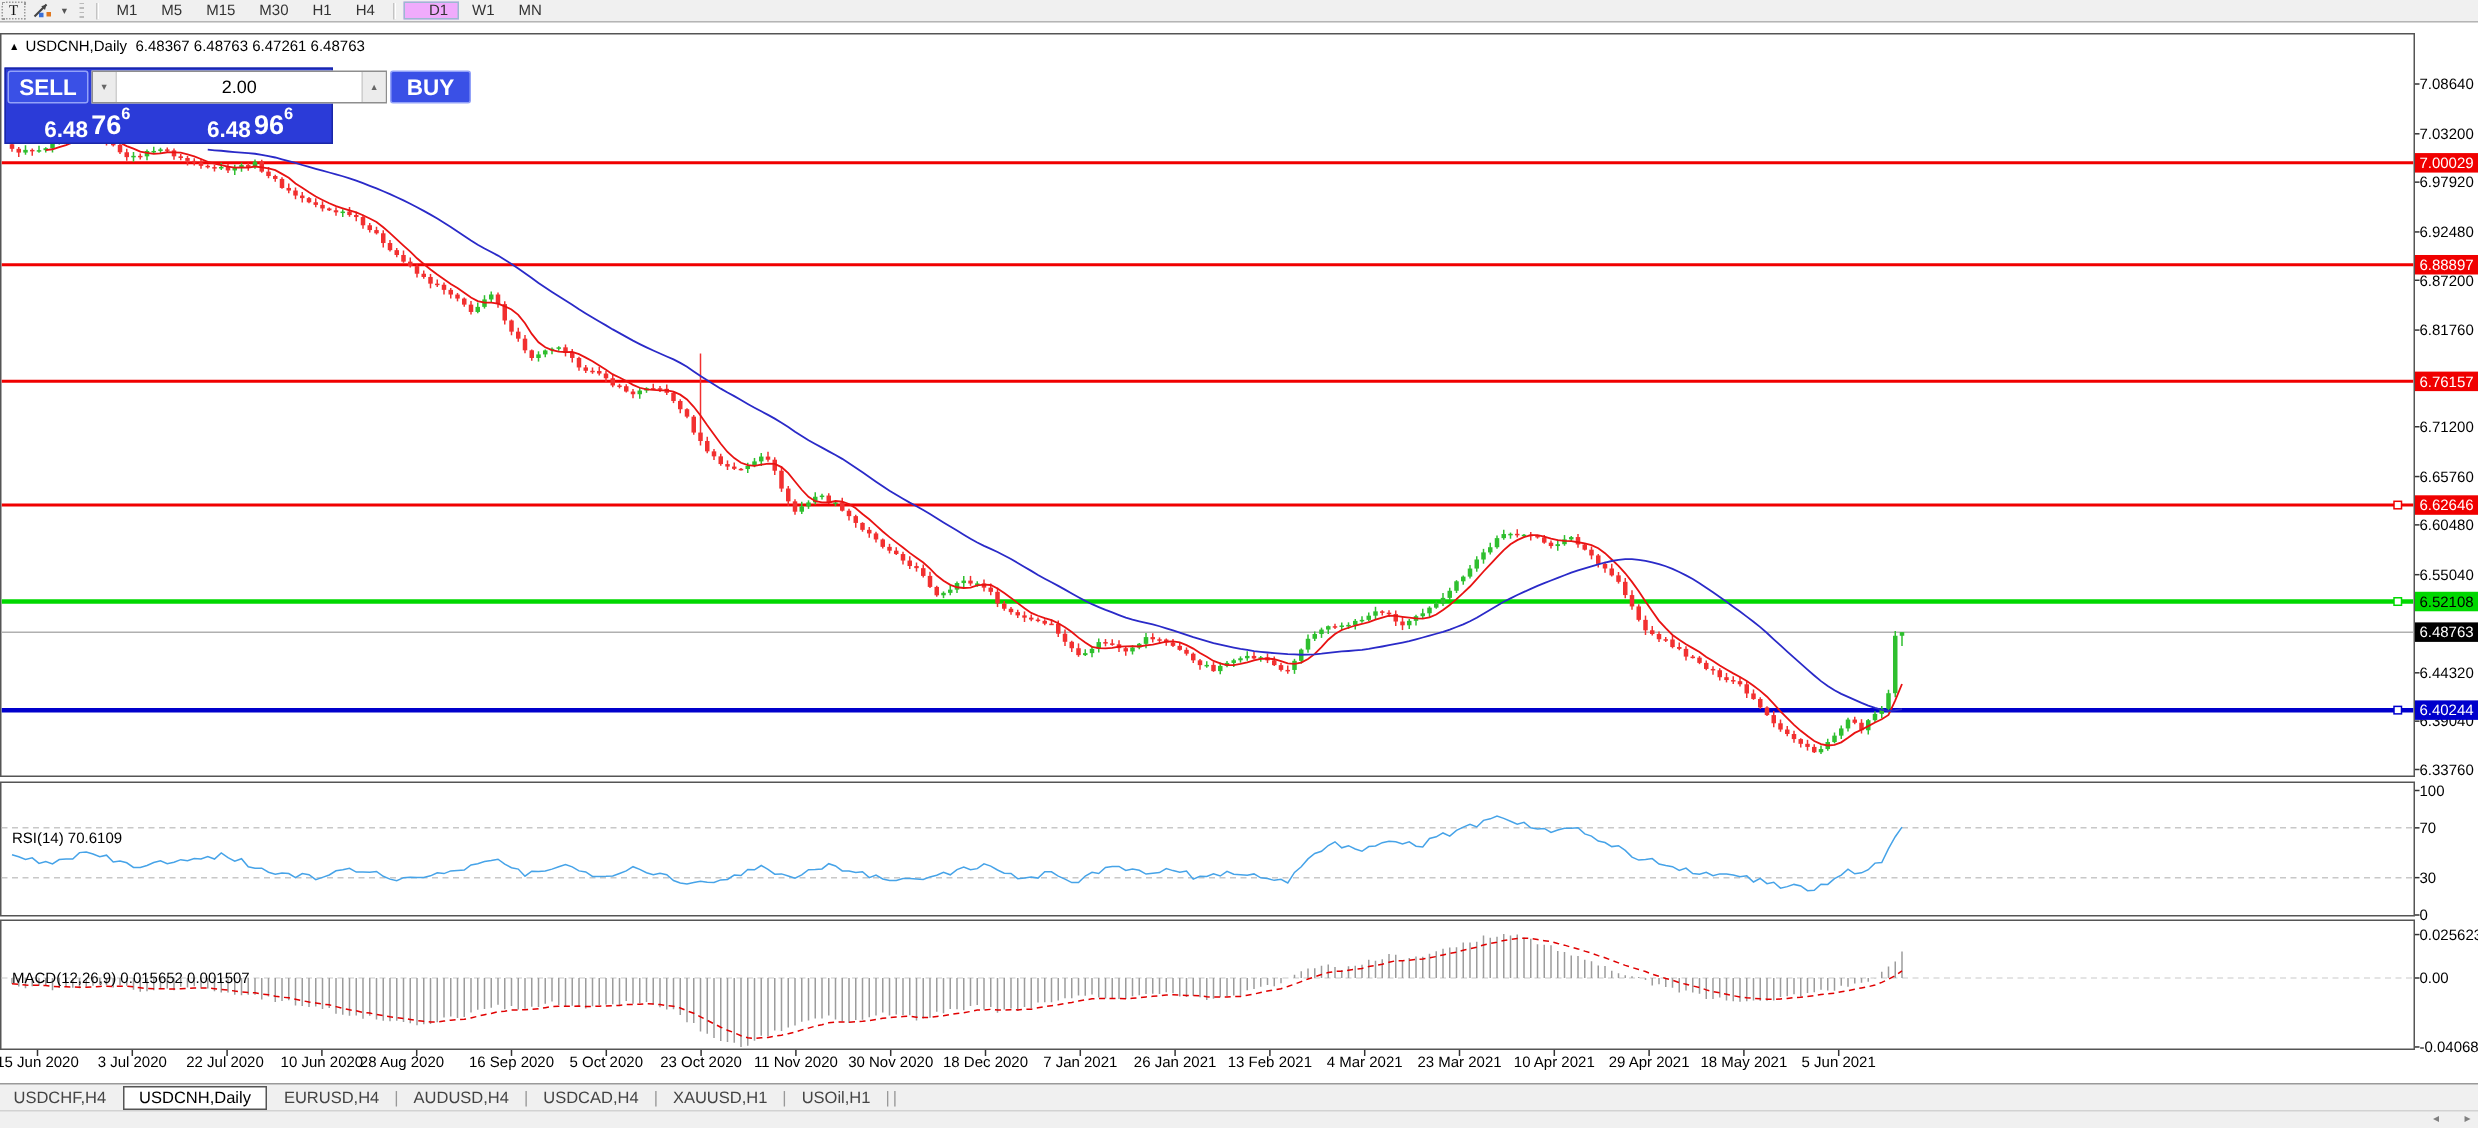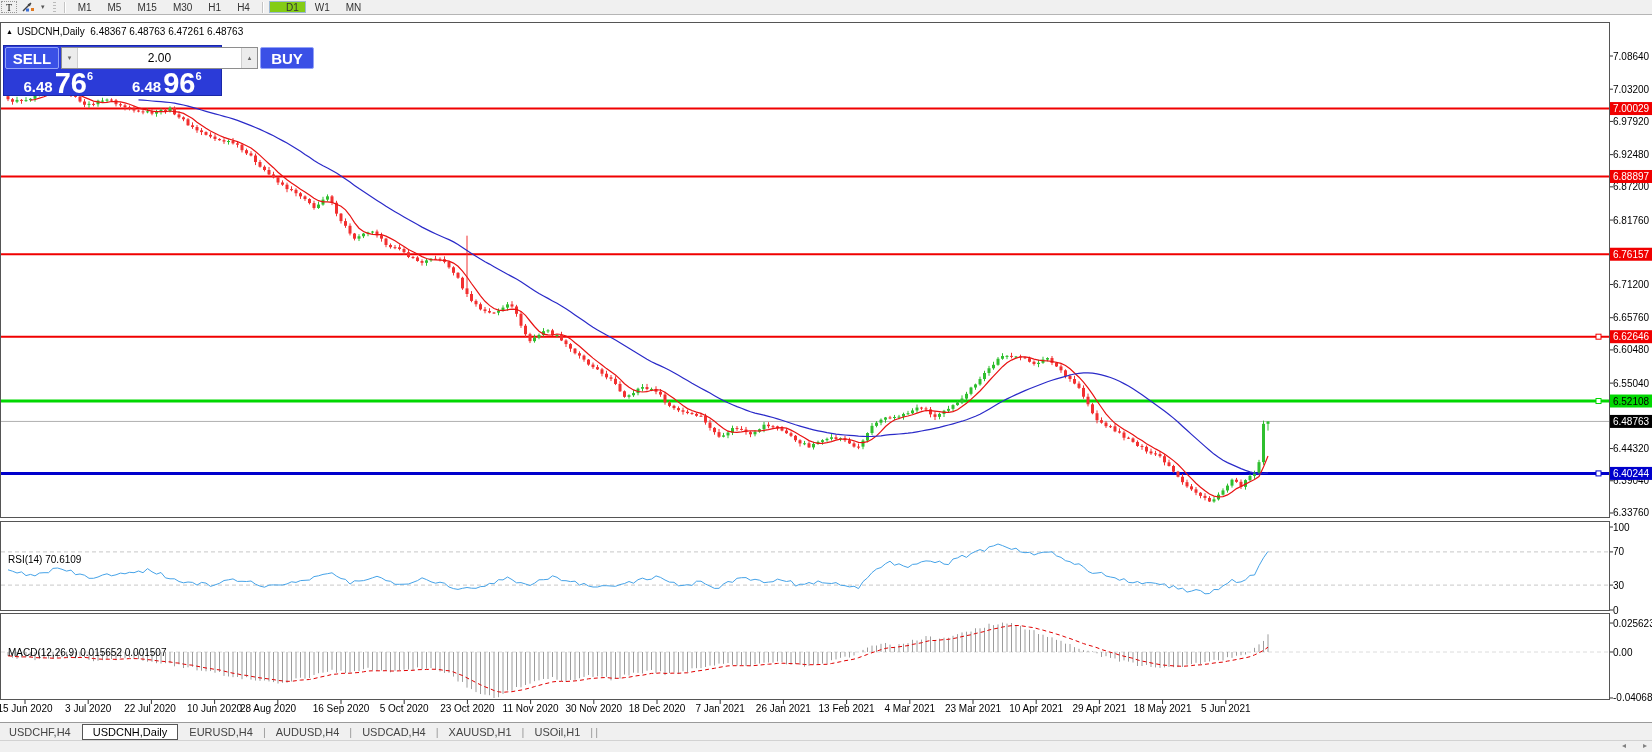--- a/index.html
+++ b/index.html
@@ -5,21 +5,21 @@
   html,body{margin:0;padding:0;background:#fff;}
   .screen{position:relative;width:1652px;height:752px;background:#fff;
           font-family:"Liberation Sans",sans-serif;overflow:hidden;}
   .abs{position:absolute;}
   
   .toolbar{left:0;top:0;width:1652px;height:14px;background:#f0f0f0;
            border-bottom:1px solid #b5b5b5;display:flex;align-items:center;font-size:10px;color:#333;}
   .tbtn{height:12px;line-height:12px;padding:0 6px;margin:0 1px;border:1px solid transparent;
         background:transparent;font-size:10px;color:#333;cursor:default;
         font-family:"Liberation Sans",sans-serif;}
-  .tbtn.active{background:#84cc16;border:1px solid #9db8d2;padding-left:16px;}
+  .tbtn.active{background:#f0abfc;border:1px solid #9db8d2;padding-left:16px;}
   .ttool{height:12px;line-height:11px;padding:0 4px;margin:0 1px;border:1px dotted #999;
          background:transparent;font-size:10px;color:#111;font-family:"Liberation Serif",serif;}
   .tsep{width:1px;height:11px;background:#c4c4c4;margin:0 4px;border-right:1px solid #fff;}
   .tgrip{width:3px;height:11px;margin:0 4px 0 6px;
          background:repeating-linear-gradient(#bbb 0 1px,#f0f0f0 1px 3px);}
   .caret{font-size:7px;color:#555;padding:0 2px;}
   
   .chart-title{left:6px;top:26px;font-size:10px;color:#000;white-space:nowrap;z-index:5;}
   .chart-title .tri{font-size:7px;vertical-align:1px;margin-right:4px;}
   .ind-label{font-size:10px;color:#000;white-space:nowrap;z-index:5;margin-top:31px;}
@@ -32,21 +32,21 @@
            border-radius:2px;padding:0;}
   .spinner{flex:1;display:flex;background:#fff;border:1px solid #8e8e8e;align-items:stretch;}
   .spin-btn{width:16px;background:#ececec;border:none;border-left:1px solid #cfcfcf;
             border-right:1px solid #cfcfcf;color:#666;font-size:7px;padding:0;}
   .spinner input{flex:1;min-width:0;border:none;outline:none;text-align:center;font-size:12px;
                  padding:0 4px;font-family:"Liberation Sans",sans-serif;color:#000;}
   .ocp-row2{display:flex;height:25px;margin-top:1px;}
   .price-cell{flex:1;color:#fff;display:flex;align-items:flex-end;justify-content:center;
               padding-bottom:1px;white-space:nowrap;}
   .price-cell .sm{font-size:15px;font-weight:bold;margin-right:2px;line-height:14px;}
-  .price-cell .big{font-size:29px;font-weight:bold;line-height:22px;}
+  .price-cell .big{font-size:18px;font-weight:bold;line-height:22px;}
   .price-cell .sup{font-size:11px;font-weight:bold;line-height:10px;align-self:flex-start;margin-top:1px;}
   .price-div{width:2px;background:#2b3bd8;}
   
   .date-label{position:absolute;top:703px;transform:translateX(-50%);font-size:10px;color:#000;white-space:nowrap;}
   
   .tabbar{left:0;top:722px;width:1652px;height:18px;background:#f0f0f0;border-top:1px solid #9a9a9a;
           display:flex;align-items:center;font-size:11px;color:#444;}
   .tab{padding:1px 9px;white-space:nowrap;cursor:default;}
   .tab.active{background:#fff;border:1px solid #555;color:#000;padding:1px 10px;margin:0 2px;}
   .tabdiv{color:#999;padding:0 1px;}

